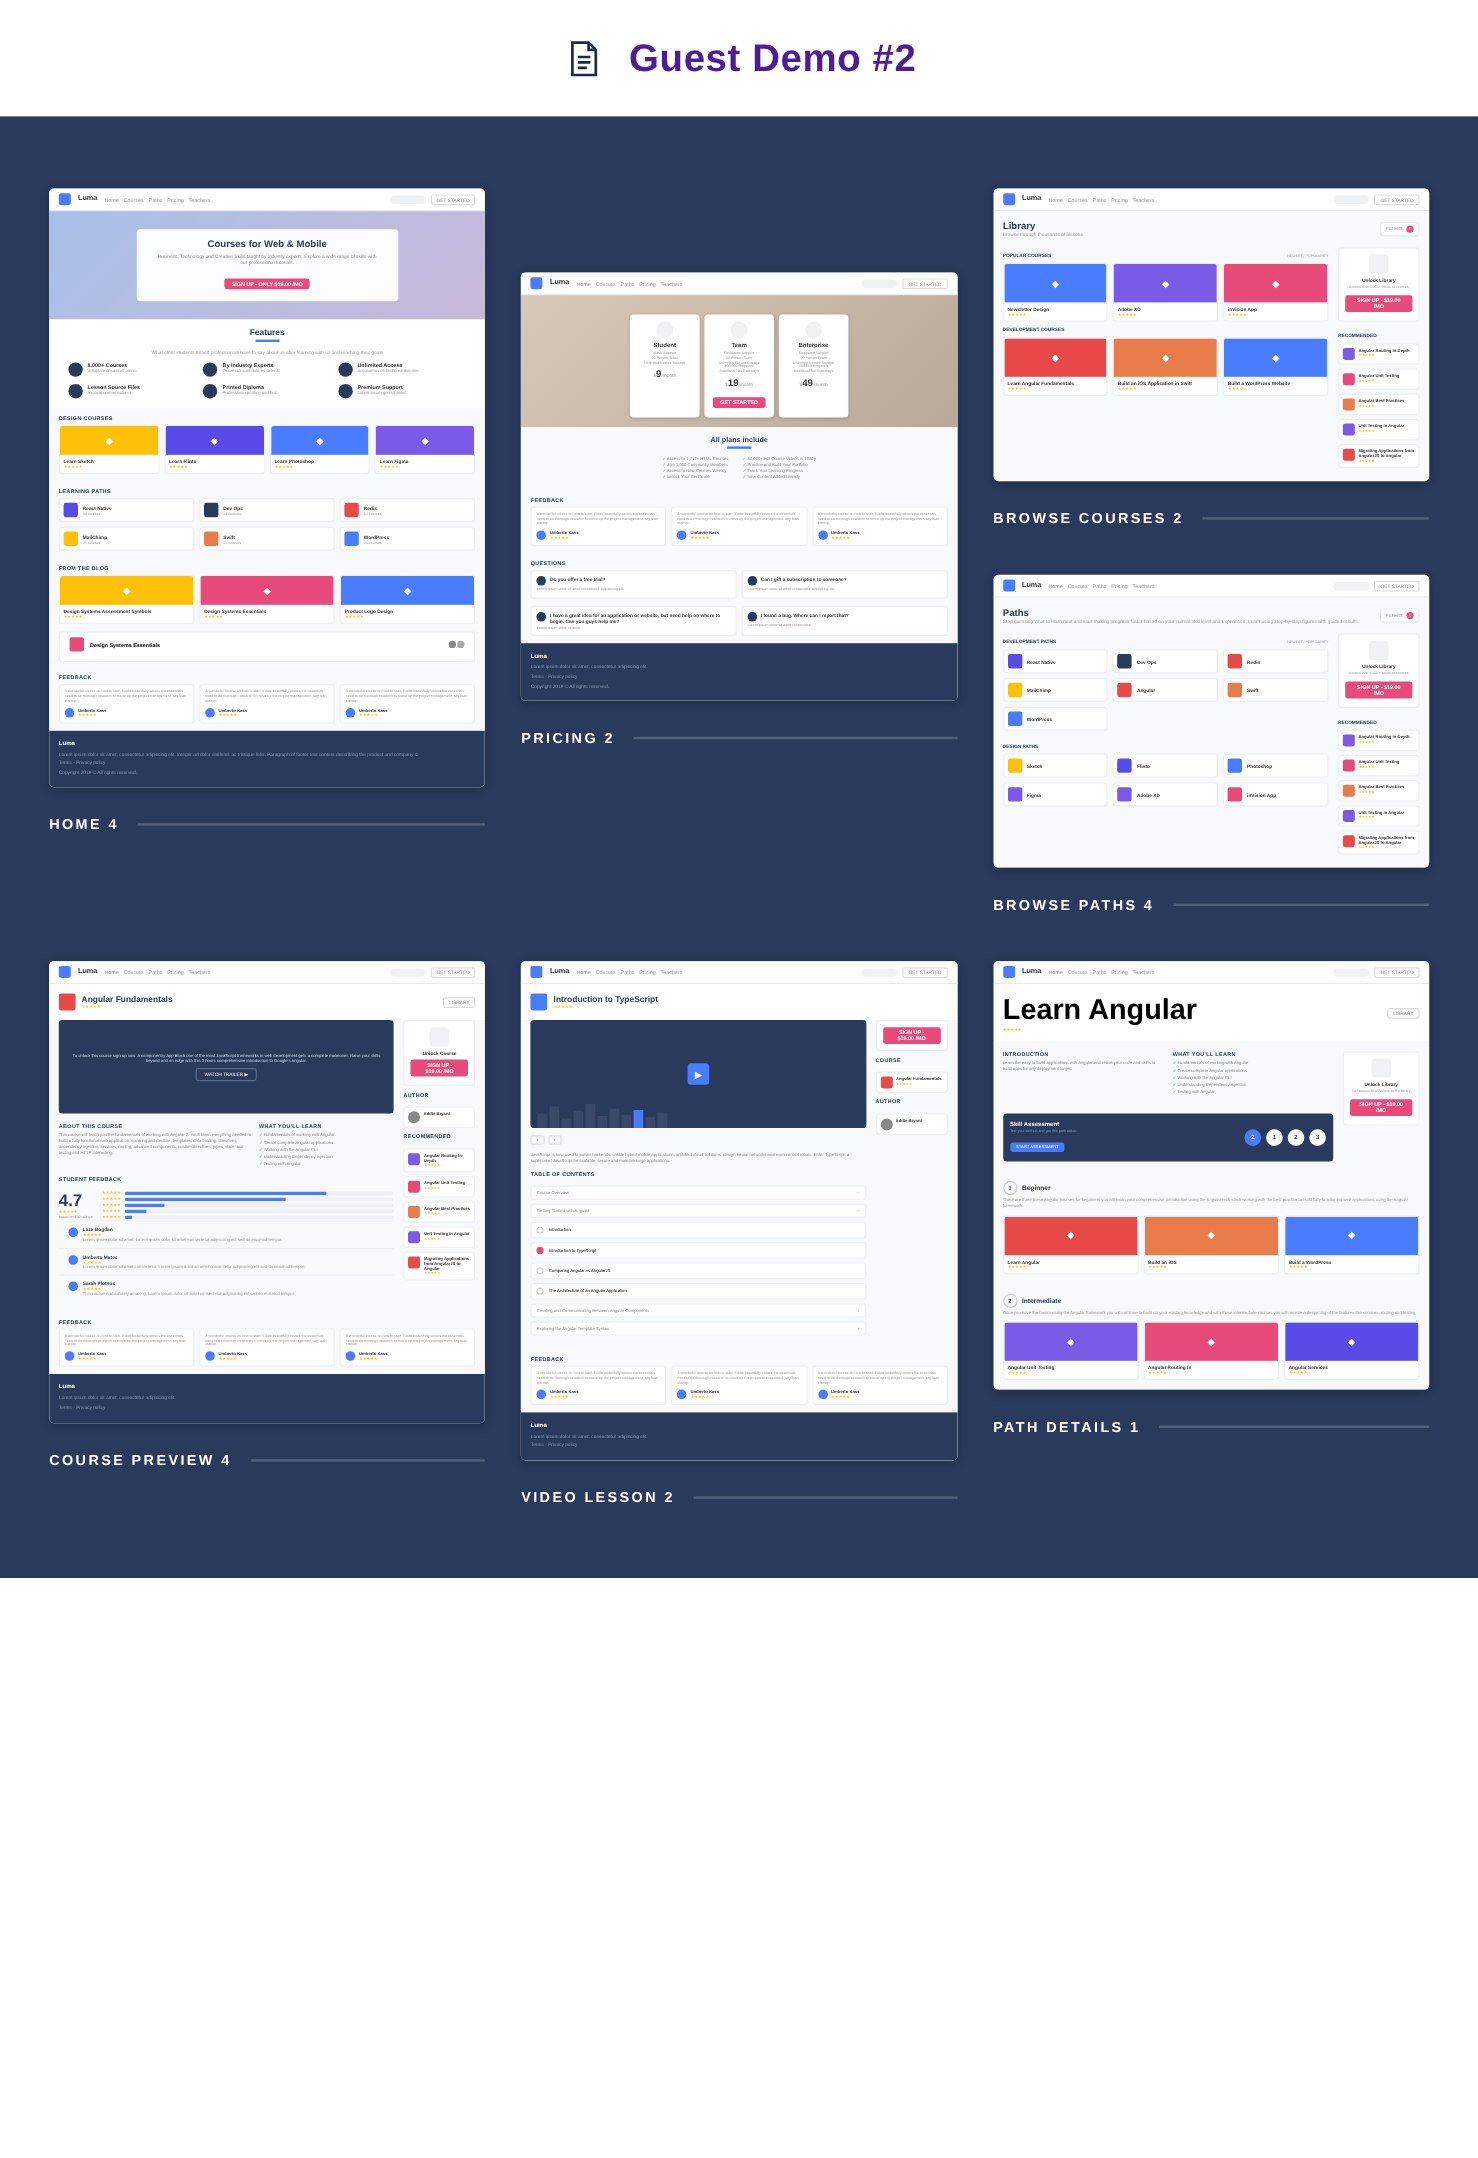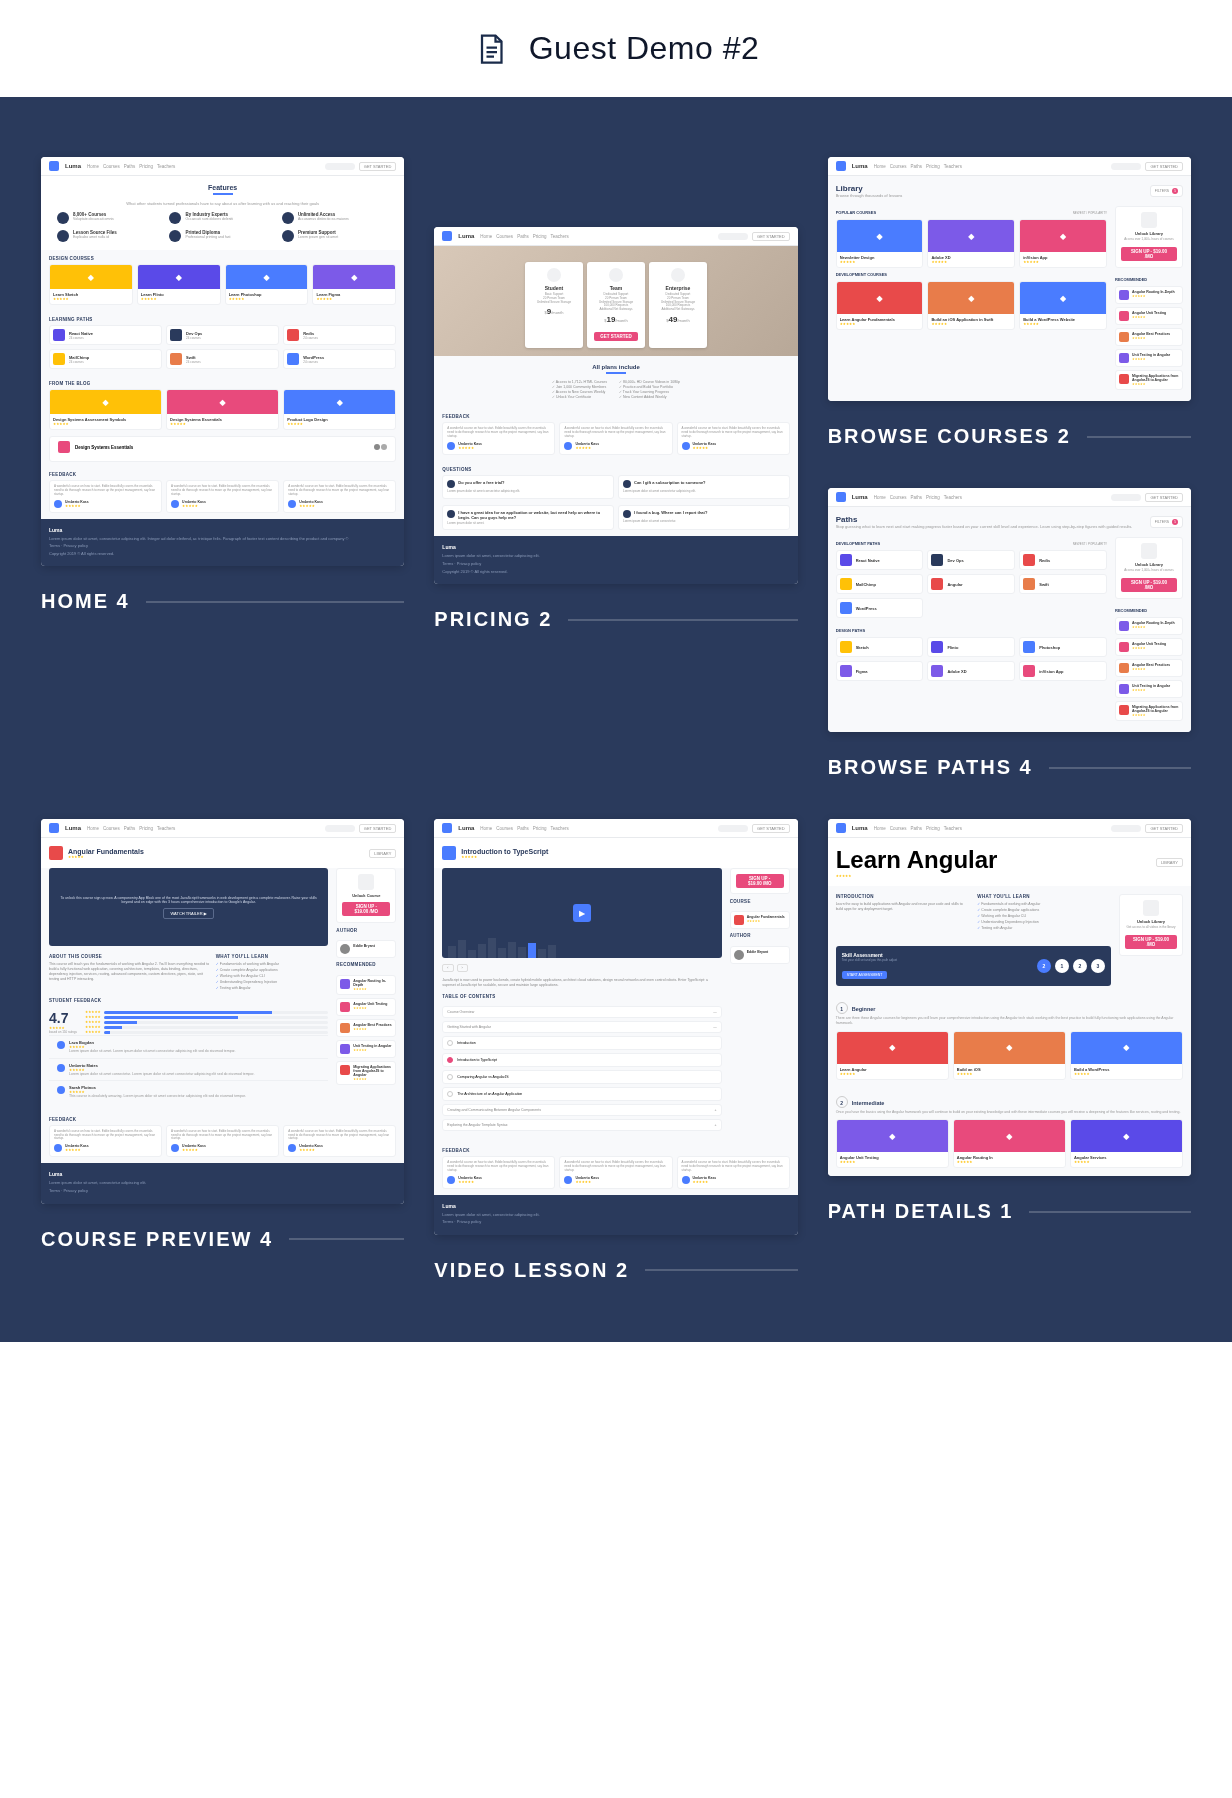--- a/index.html
+++ b/index.html
@@ -1,29 +1,29 @@
 <!DOCTYPE html>
 <html><head>
 <meta charset="utf-8">
 <style>
   * { margin: 0; padding: 0; box-sizing: border-box; }
   body { font-family: -apple-system, BlinkMacSystemFont, 'Segoe UI', sans-serif; background: #fff; }
   
   .page-header { display: flex; align-items: center; justify-content: center; gap: 20px; padding: 30px 0; background: #fff; }
   .page-header svg { width: 36px; height: 36px; }
-  .page-header h1 { font-size: 32px; font-weight: 400; color: #0f172a; letter-spacing: 0.5px; }
+  .page-header h1 { font-size: 32px; font-weight: 700; color: #4c1d95; letter-spacing: 0.5px; }
   
   .main-bg { background: #2a3a5c; padding: 60px 40px; }
   .grid { display: grid; grid-template-columns: repeat(3, 1fr); gap: 40px 30px; max-width: 1150px; margin: 0 auto; }
   .grid-item { display: flex; flex-direction: column; }
   
   .thumb { background: #f5f7fa; border-radius: 4px; box-shadow: 0 2px 8px rgba(0,0,0,0.2); width: 100%; overflow: hidden; display: flex; flex-direction: column; }
   
   .caption-row { display: flex; align-items: center; gap: 16px; margin-top: 24px; }
-  .caption { color: #fff; font-size: 20px; font-weight: 700; letter-spacing: 2px; white-space: nowrap; }
+  .caption { color: #fff; font-size: 12px; font-weight: 700; letter-spacing: 2px; white-space: nowrap; }
   .cap-line { flex: 1; height: 2px; background: rgba(255,255,255,0.2); }
   
   
   .topbar { background: #fff; border-bottom: 1px solid #e8eaed; padding: 4px 8px; display: flex; align-items: center; gap: 6px; font-size: 5px; color: #888; }
   .logo-sq { width: 10px; height: 10px; background: #4a7cff; border-radius: 2px; }
   .brand { font-weight: 700; color: #333; font-size: 6px; }
   .nav-links { display: flex; gap: 4px; font-size: 4.5px; }
   .nav-links span { color: #999; }
   .topbar-right { margin-left: auto; display: flex; gap: 4px; align-items: center; }
   .search-pill { width: 30px; height: 7px; background: #f0f1f3; border-radius: 4px; }
@@ -209,20 +209,27 @@
               <span>Courses</span>
               <span>Paths</span>
               <span>Pricing</span>
               <span>Teachers</span>
             </div>
       <div class="topbar-right">
               <div class="search-pill"></div>
               <div class="btn-outline">GET STARTED</div>
             </div>
     </div>
+    <div class="hero">
+      <div class="hero-box">
+        <h2>Courses for Web &amp; Mobile</h2>
+        <p>Business, Technology and Creative Skills taught by industry experts. Explore a wide range of skills with our professional tutorials.</p>
+        <span class="btn-pink">SIGN UP - ONLY $19.00 /MO</span>
+      </div>
+    </div>
     <div class="section">
       <div class="sec-title">Features</div>
       <div class="blue-underline"></div>
       <div class="sec-sub">What other students turned professionals have to say about us after learning with us and reaching their goals</div>
       <div class="feat-grid" id="home-feats">
               <div class="feat">
                 <div class="feat-ico"></div>
                 <div class="feat-txt">
                   <h4>8,000+ Courses</h4>
                   <p>Voluptate obcaecati omnis</p>

